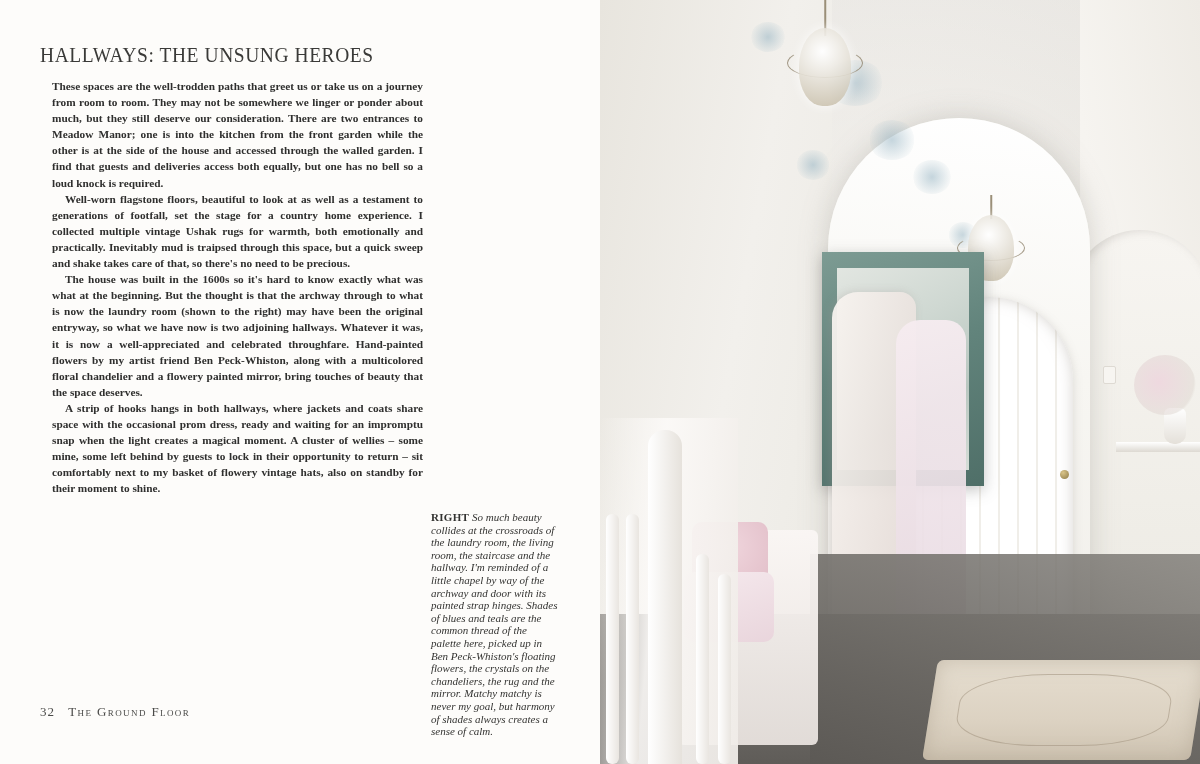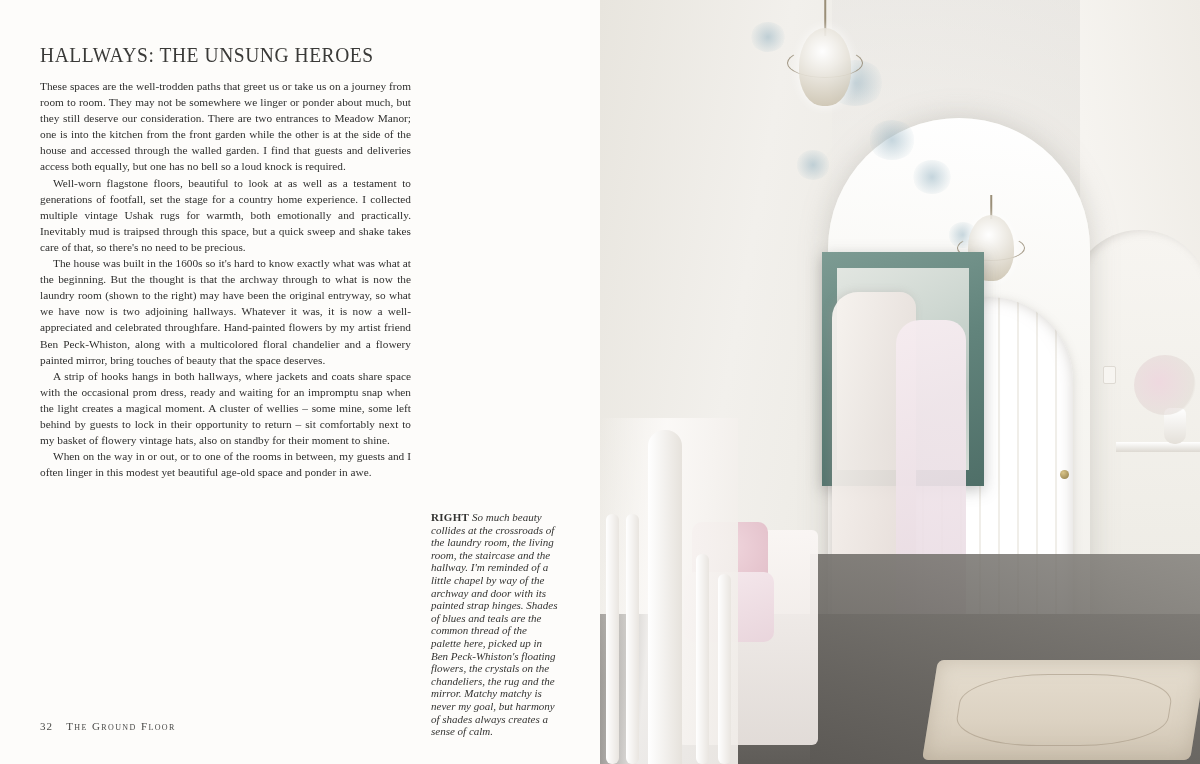--- a/index.html
+++ b/index.html
@@ -37,23 +37,24 @@
     color: #3a3a38;
     font-weight: normal;
     margin: 0;
     text-transform: uppercase;
     font-stretch: condensed;
     transform: scaleX(0.95);
     transform-origin: left center;
   }
   .body-col {
     position: absolute;
-    left: 40px;
+    left: 52px;
     top: 78px;
     width: 371px;
+    font-weight: bold;
   }
   .body-col p {
     margin: 0;
     font-size: 11.3px;
     line-height: 16.1px;
     color: #2f2f2e;
     text-align: justify;
     text-indent: 0;
     hyphens: auto;
   }
@@ -73,22 +74,22 @@
   .caption .lead {
     font-style: normal;
     font-weight: bold;
     font-variant: small-caps;
     letter-spacing: 0.3px;
   }
 
   .folio {
     position: absolute;
     left: 40px;
-    top: 720px;
-    font-size: 11px;
+    top: 704px;
+    font-size: 13px;
     letter-spacing: 1.1px;
     color: #4a4a48;
   }
   .folio .num { margin-right: 13px; }
   .folio .label { font-variant: small-caps; letter-spacing: 1.4px; }
 
   
   .photo-page {
     position: absolute;
     left: 600px; top: 0;
@@ -296,21 +297,20 @@
 
   <div class="text-page">
 
     <h1 class="headline">HALLWAYS: THE UNSUNG HEROES</h1>
 
     <div class="body-col">
       <p>These spaces are the well-trodden paths that greet us or take us on a journey from room to room. They may not be somewhere we linger or ponder about much, but they still deserve our consideration. There are two entrances to Meadow Manor; one is into the kitchen from the front garden while the other is at the side of the house and accessed through the walled garden. I find that guests and deliveries access both equally, but one has no bell so a loud knock is required.</p>
       <p>Well-worn flagstone floors, beautiful to look at as well as a testament to generations of footfall, set the stage for a country home experience. I collected multiple vintage Ushak rugs for warmth, both emotionally and practically. Inevitably mud is traipsed through this space, but a quick sweep and shake takes care of that, so there's no need to be precious.</p>
       <p>The house was built in the 1600s so it's hard to know exactly what was what at the beginning. But the thought is that the archway through to what is now the laundry room (shown to the right) may have been the original entryway, so what we have now is two adjoining hallways. Whatever it was, it is now a well-appreciated and celebrated throughfare. Hand-painted flowers by my artist friend Ben Peck-Whiston, along with a multicolored floral chandelier and a flowery painted mirror, bring touches of beauty that the space deserves.</p>
       <p>A strip of hooks hangs in both hallways, where jackets and coats share space with the occasional prom dress, ready and waiting for an impromptu snap when the light creates a magical moment. A cluster of wellies – some mine, some left behind by guests to lock in their opportunity to return – sit comfortably next to my basket of flowery vintage hats, also on standby for their moment to shine.</p>
-      <p>When on the way in or out, or to one of the rooms in between, my guests and I often linger in this modest yet beautiful age-old space and ponder in awe.</p>
     </div>
 
     <div class="caption">
       <span class="lead">RIGHT</span><span> So much beauty collides at the crossroads of the laundry room, the living room, the staircase and the hallway. I'm reminded of a little chapel by way of the archway and door with its painted strap hinges. Shades of blues and teals are the common thread of the palette here, picked up in Ben Peck-Whiston's floating flowers, the crystals on the chandeliers, the rug and the mirror. Matchy matchy is never my goal, but harmony of shades always creates a sense of calm.</span>
     </div>
 
     <div class="folio">
       <span class="num">32</span><span class="label">The Ground Floor</span>
     </div>
   </div>

